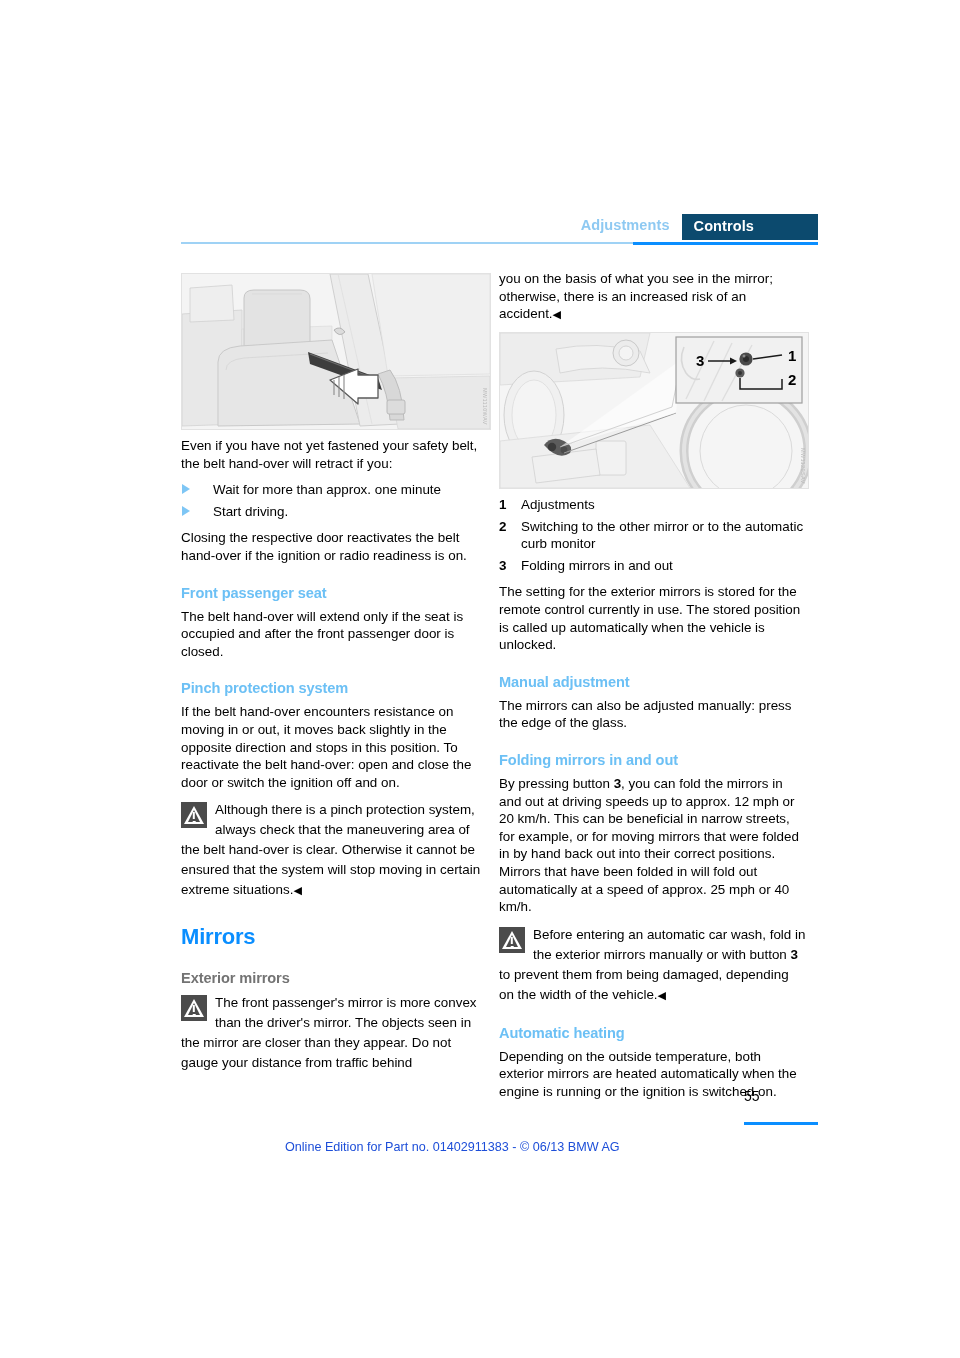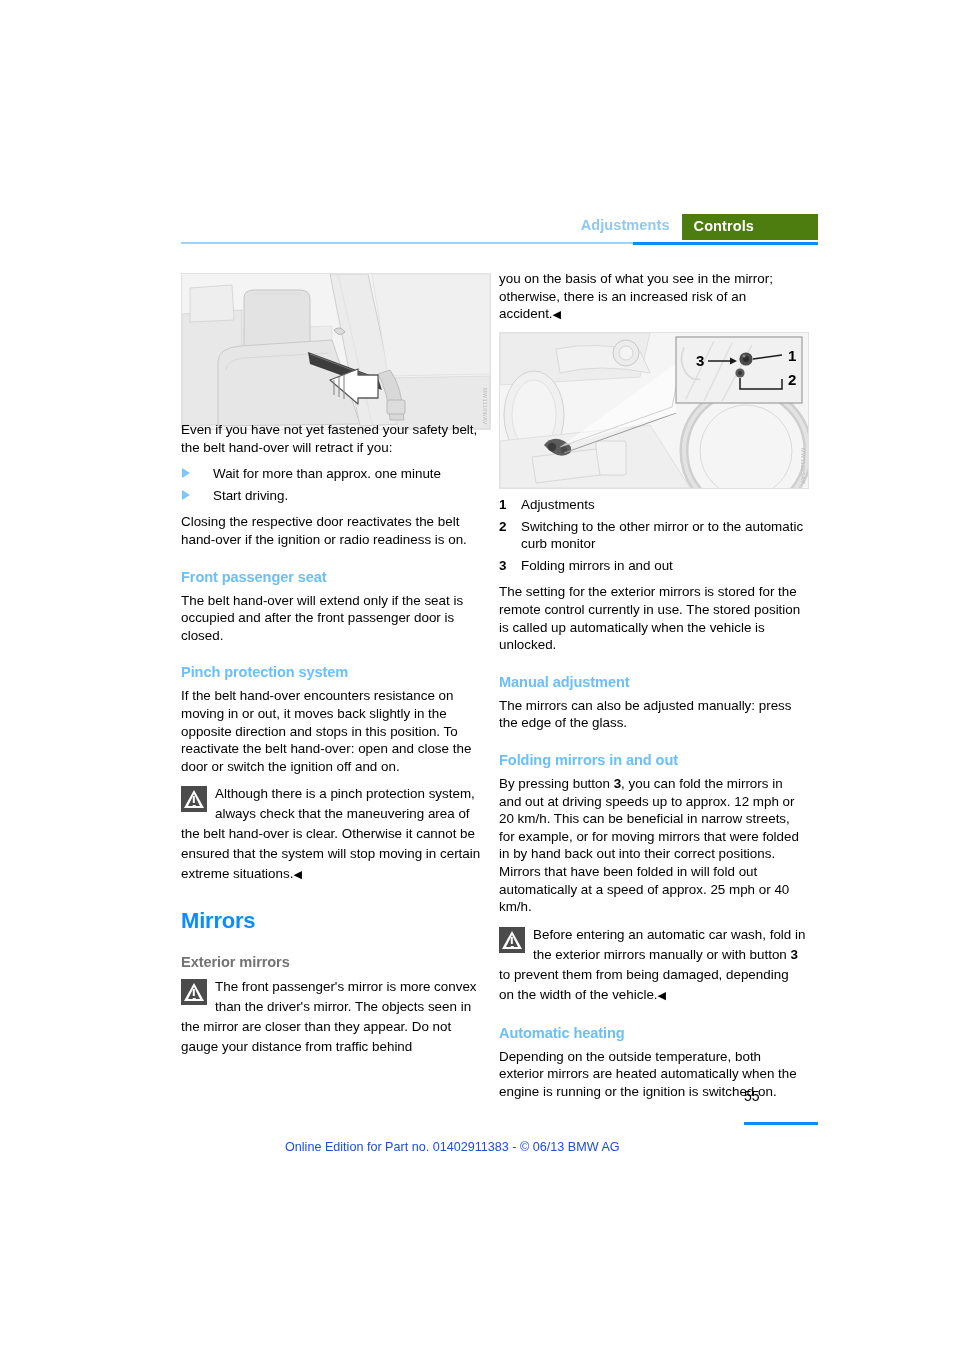--- a/index.html
+++ b/index.html
@@ -41,21 +41,21 @@
   }
   .tab-inactive {
     color: #8ec9f2;
     font-size: 14.5px;
     font-weight: bold;
     padding: 3px 12px 0 0;
     letter-spacing: 0.1px;
     white-space: nowrap;
   }
   .tab-active {
-    background: #4d7c0f;
+    background: #0c4a6e;
     color: #ffffff;
     font-size: 14.5px;
     font-weight: bold;
     padding: 4px 64px 4px 12px;
     letter-spacing: 0.1px;
     white-space: nowrap;
   }
   .header-rule {
     position: absolute;
     left: 0;
@@ -326,21 +326,21 @@
       <path d="M152 56 q6 -5 11 2 q-6 6 -11 -2 Z" fill="#dcdcdc" stroke="#a8a8a8" stroke-width="0.8"></path>
 
       <g>
         <path d="M148 106 L176 95 L176 101 L196 101 L196 124 L176 124 L176 130 Z" fill="#ffffff" stroke="#5a5a5a" stroke-width="1.3" stroke-linejoin="round"></path>
         <path d="M152 106 L152 121 M157 103 L157 123 M162 101 L162 125" stroke="#8a8a8a" stroke-width="1.1"></path>
       </g>
     </svg>
     <div class="fig-code">MW1110WAV</div>
   </div>
 
-  <div class="col col-left" style="top:421px;">
+  <div class="col col-left" style="top:437px;">
 
     <p class="body">Even if you have not yet fastened your safety belt, the belt hand-over will retract if you:</p>
 
     <ul class="triangle-list">
       <li>
         <span class="tri-marker"></span>
         <span>Wait for more than approx. one minute</span>
       </li>
       <li>
         <span class="tri-marker"></span>

